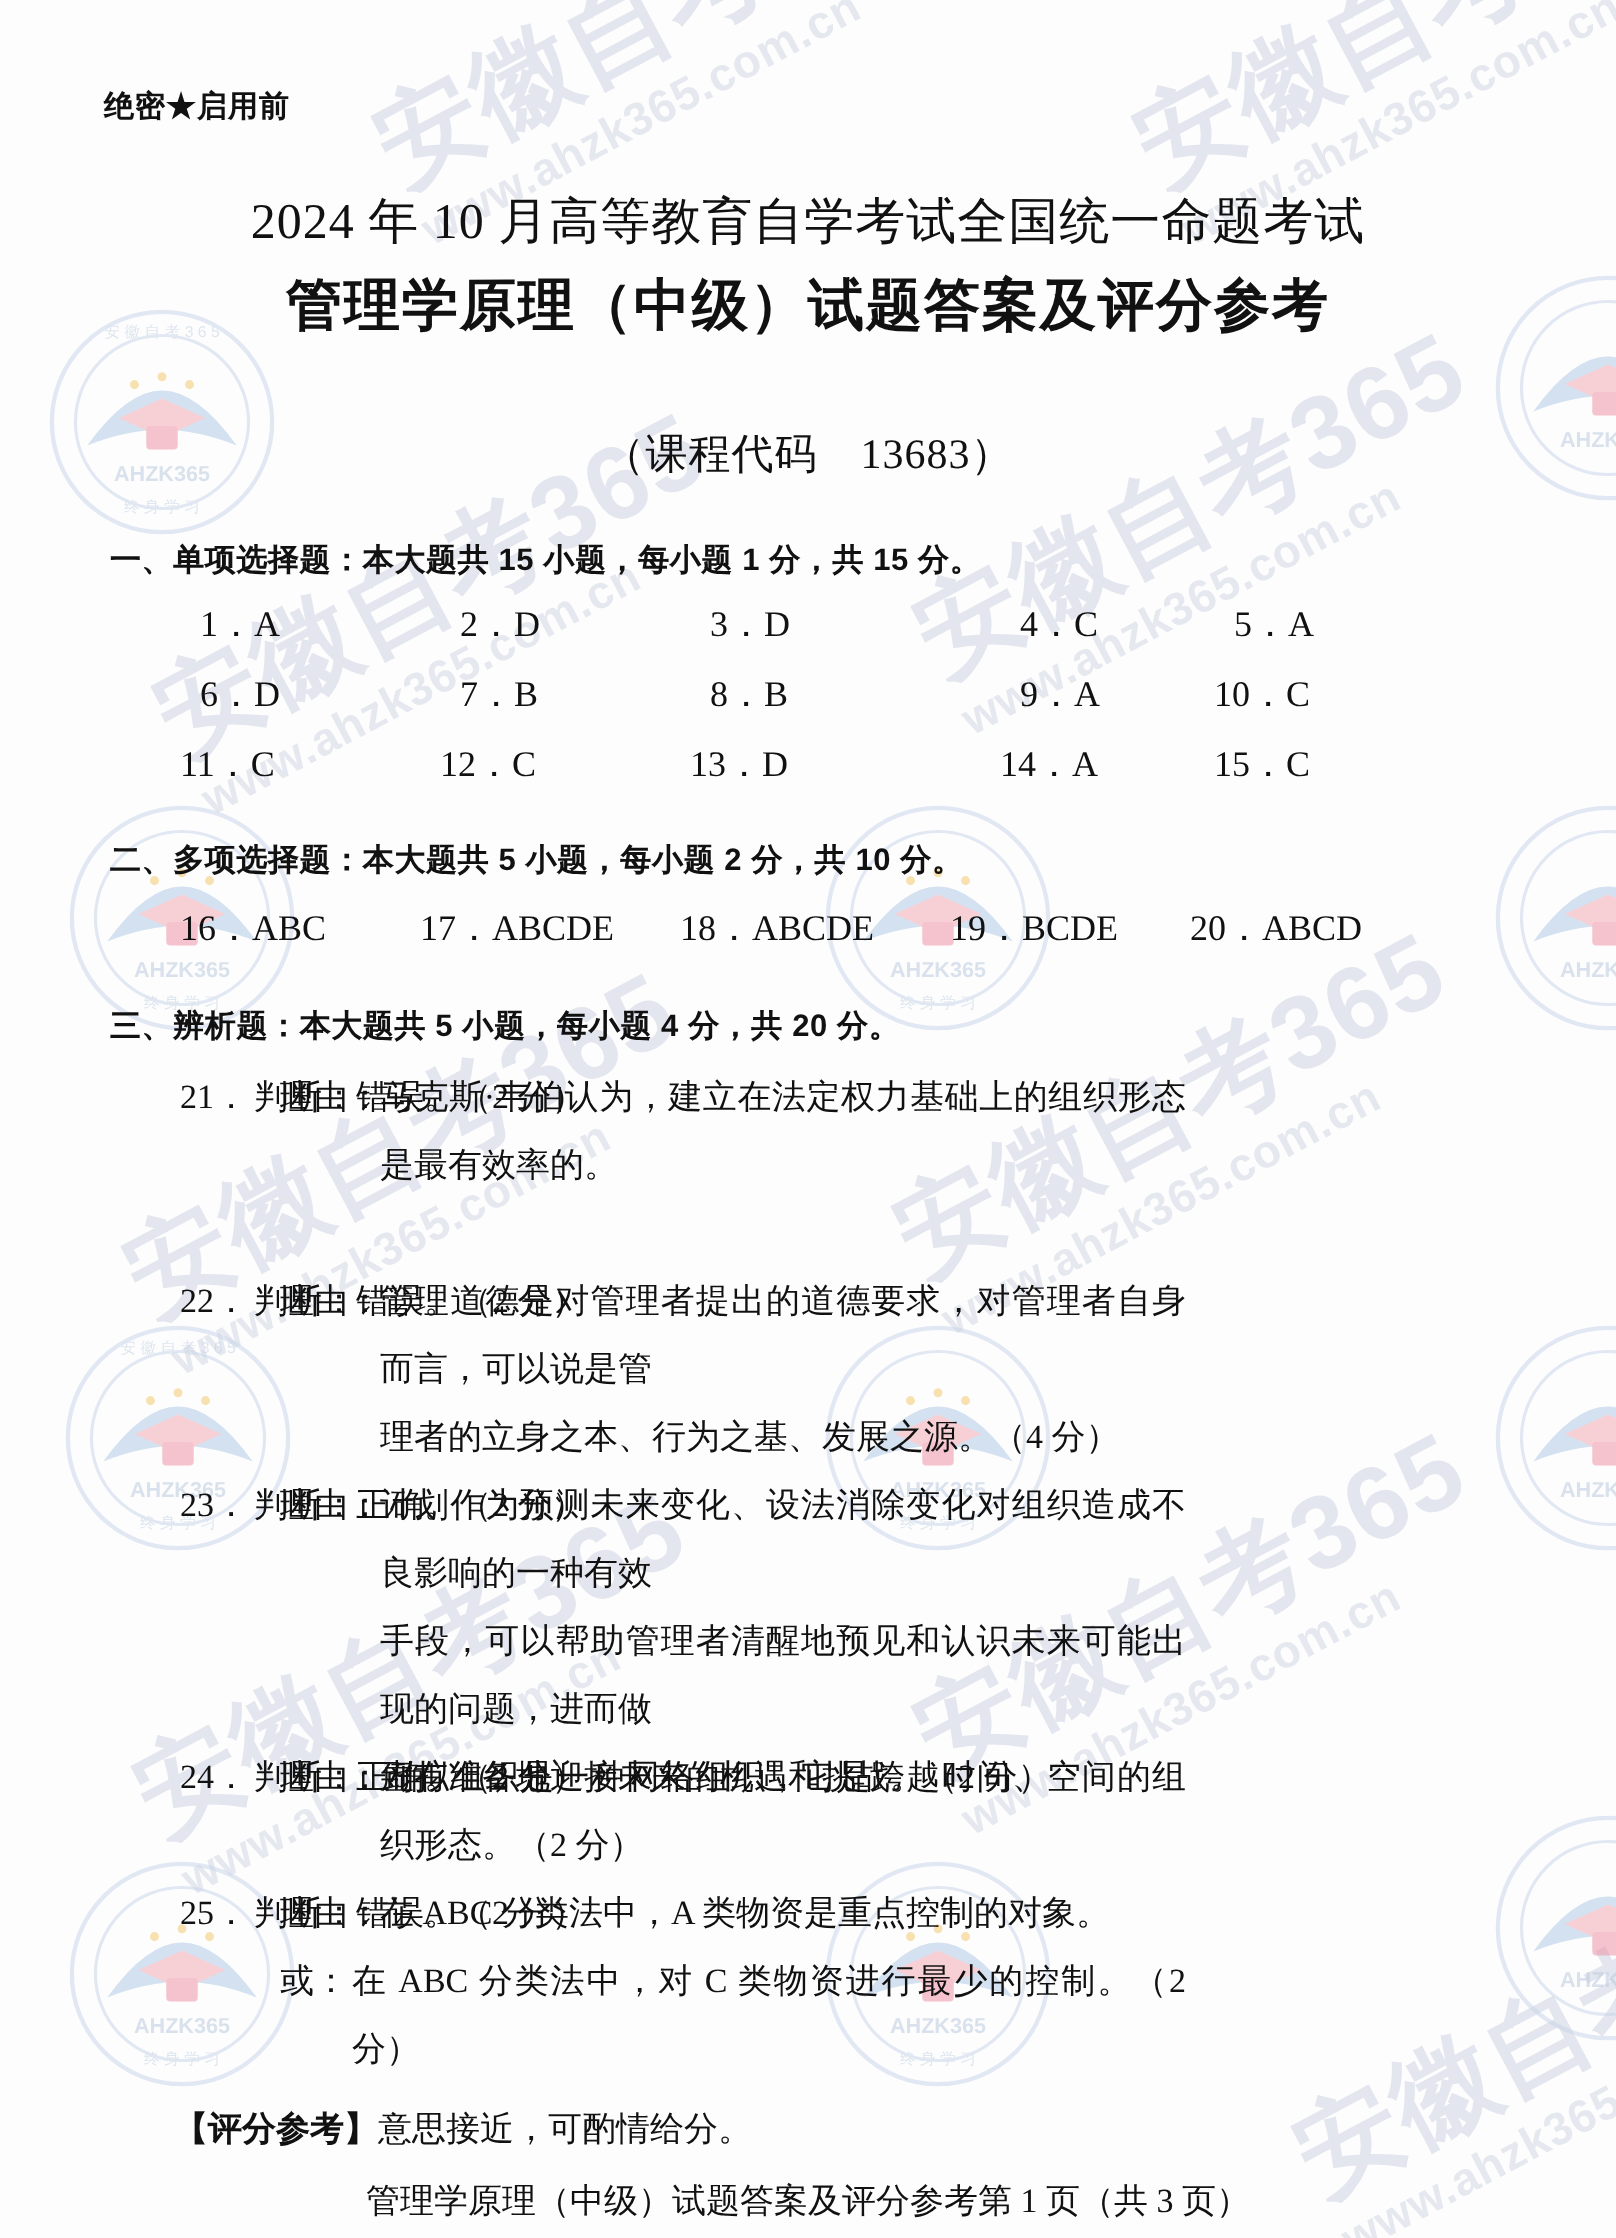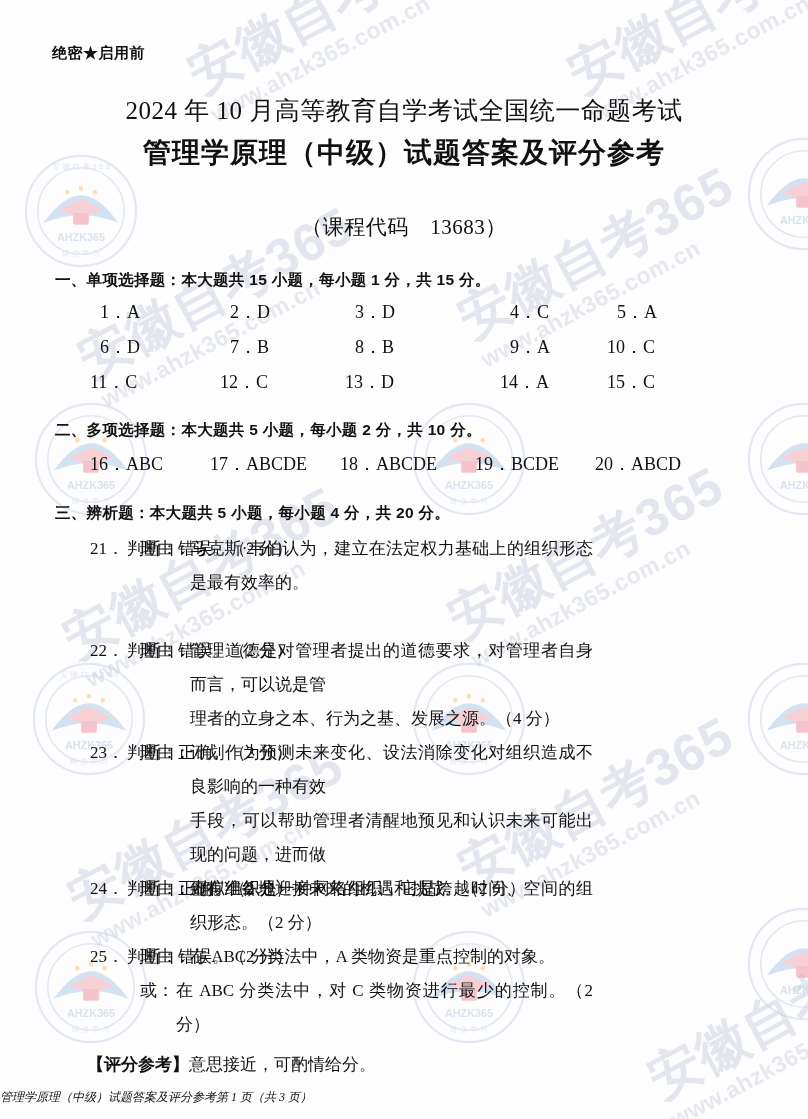--- a/index.html
+++ b/index.html
@@ -203,22 +203,22 @@
     margin-left: 32px;
   }
   .grade-ref b {
     font-family: "Liberation Sans", sans-serif;
     font-weight: 700;
   }
   .footer {
     position: absolute;
     left: 0; right: 0;
     top: 1089px;
-    font-size: 12px;
-    font-style: italic;
+    text-align: center;
+    font-size: 17px;
   }
 </style>
 </head>
 <body>
 
 <div id="page">
 
   <div class="wm-layer">
 
     <div class="wm-text" style="left:180px; top:55px;">

